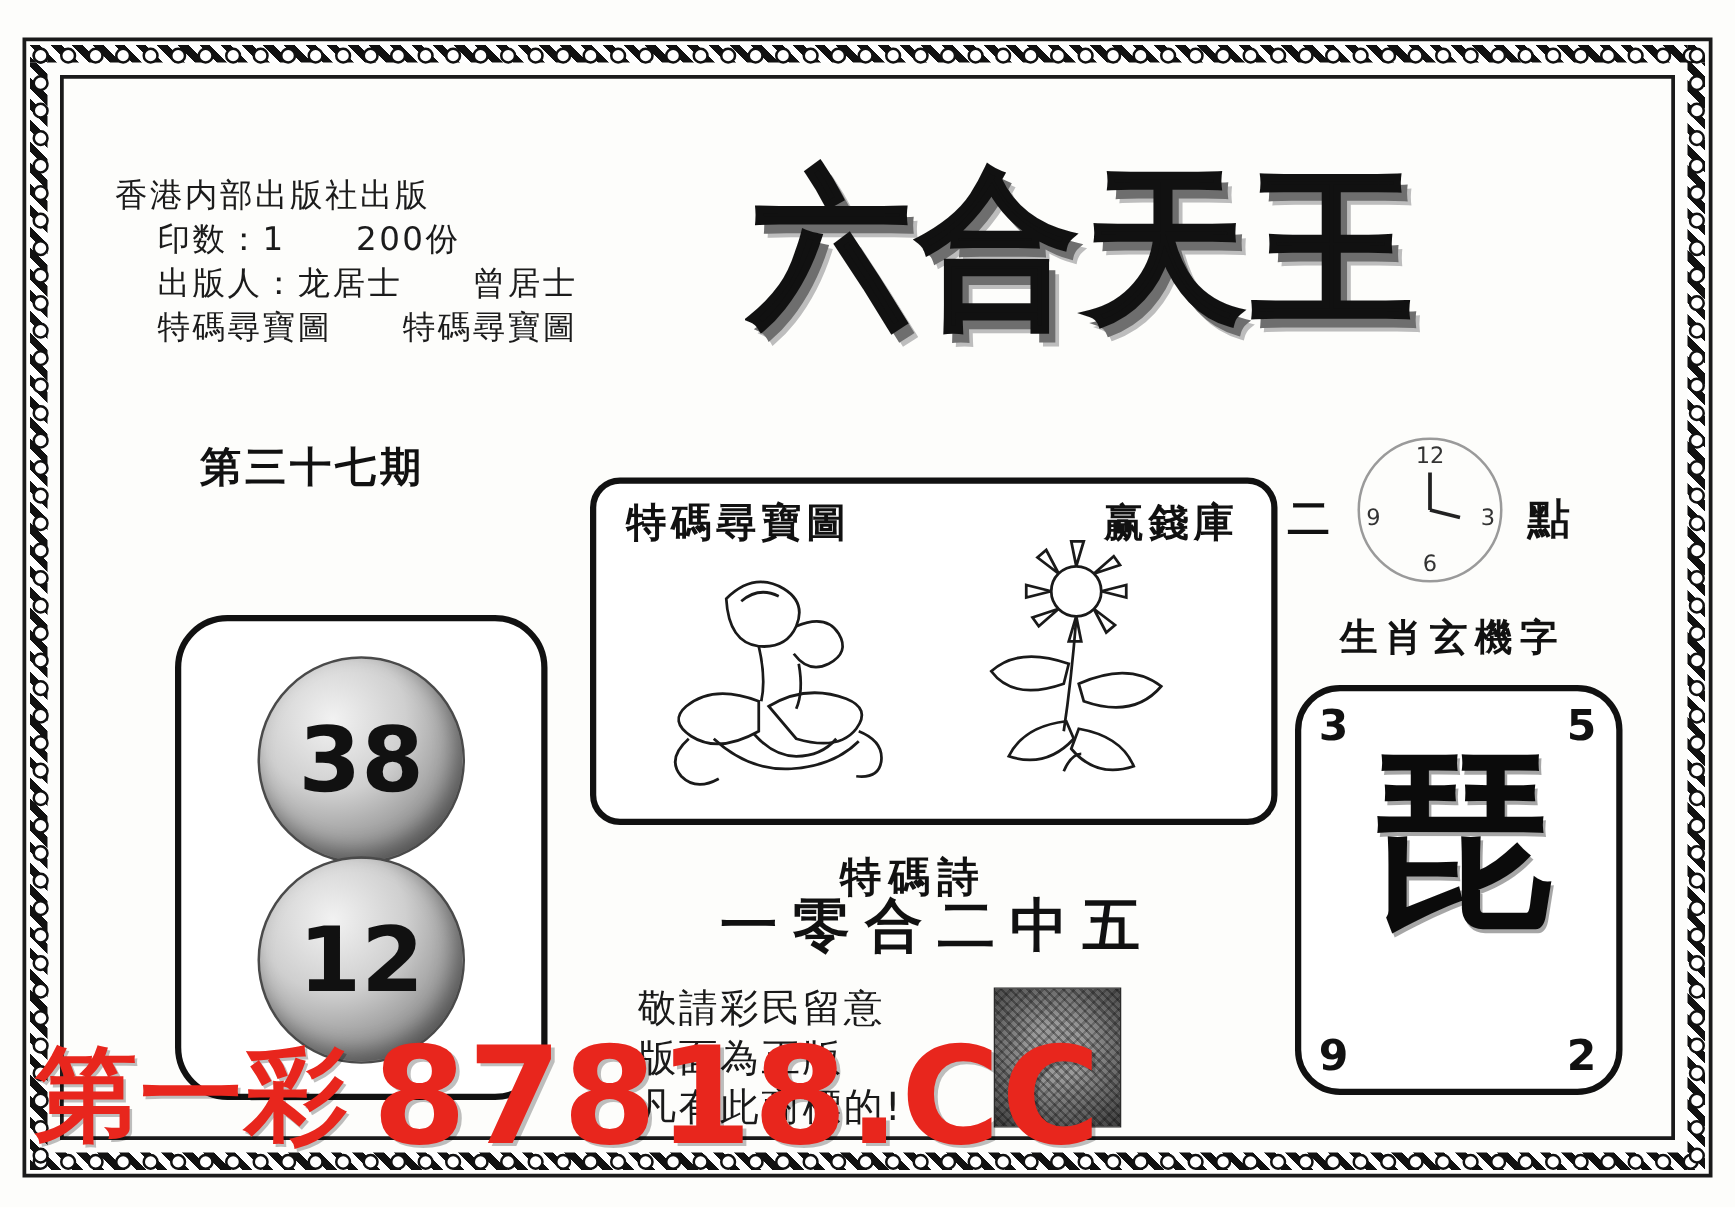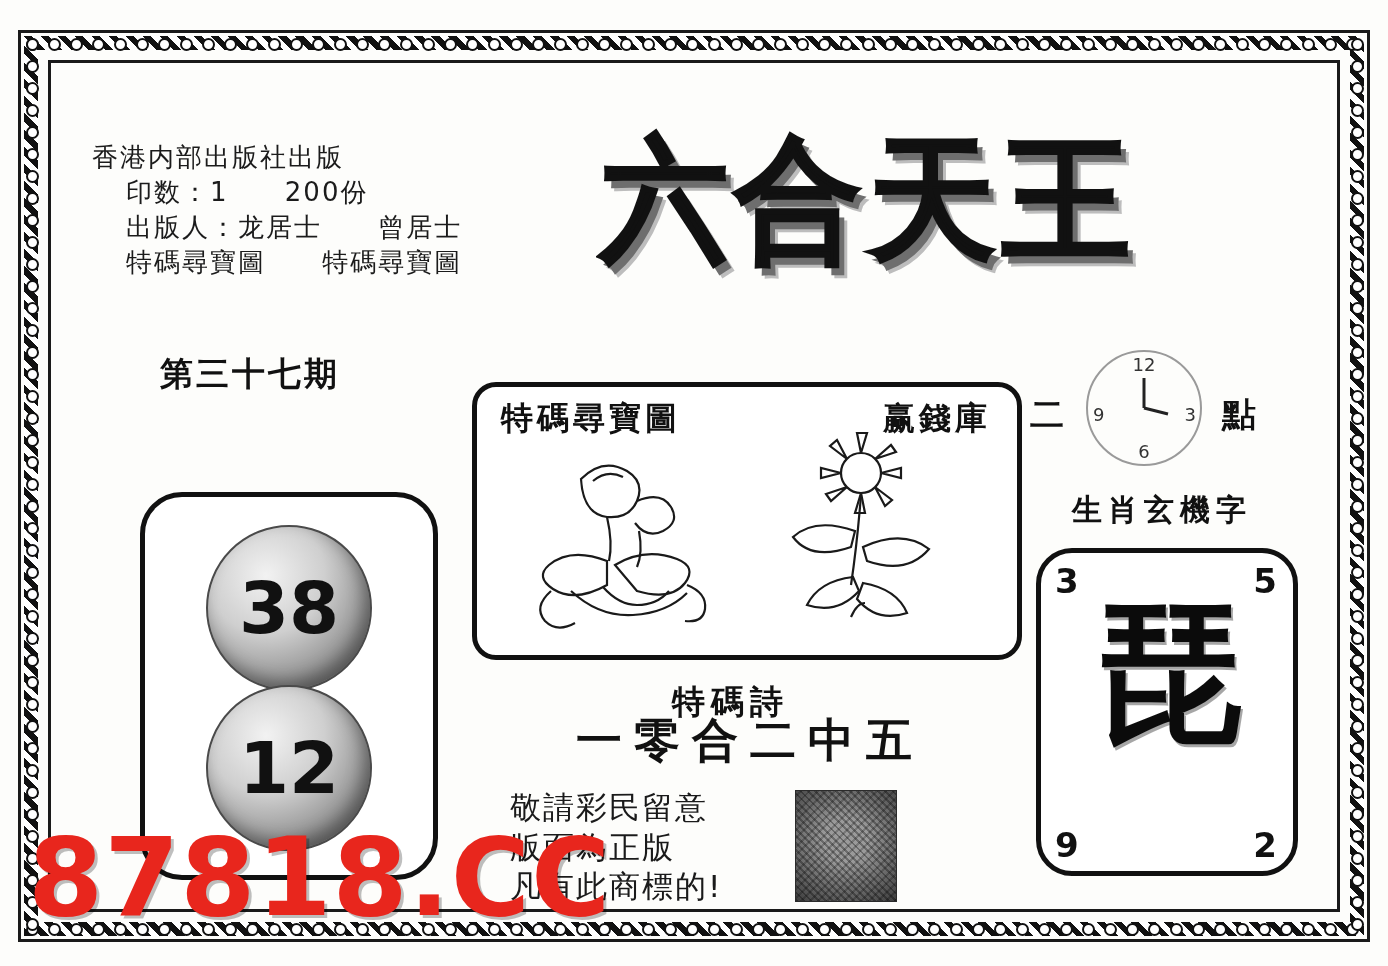--- a/index.html
+++ b/index.html
@@ -468,16 +468,17 @@
   <div class="zodiac-label">生肖玄機字</div>
   <div class="word-card">
     <span class="cnr tl">3</span>
     <span class="cnr tr">5</span>
     <span class="cnr bl">9</span>
     <span class="cnr br">2</span>
     <div class="glyph">琵</div>
   </div>
 
   <div class="wm">
+    <span class="cn">第一彩</span>
     <span class="num">87818.CC</span>
   </div>
 
 </div>
 
 </body></html>

